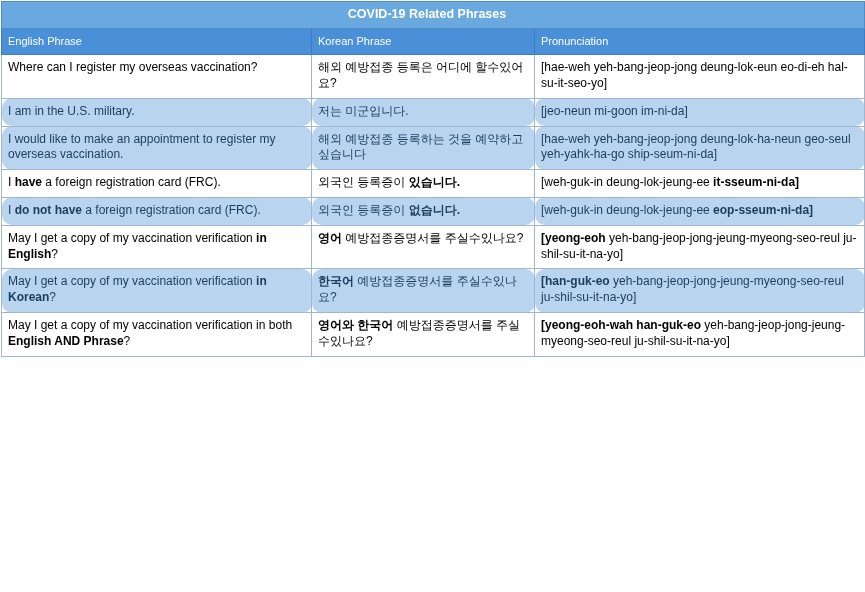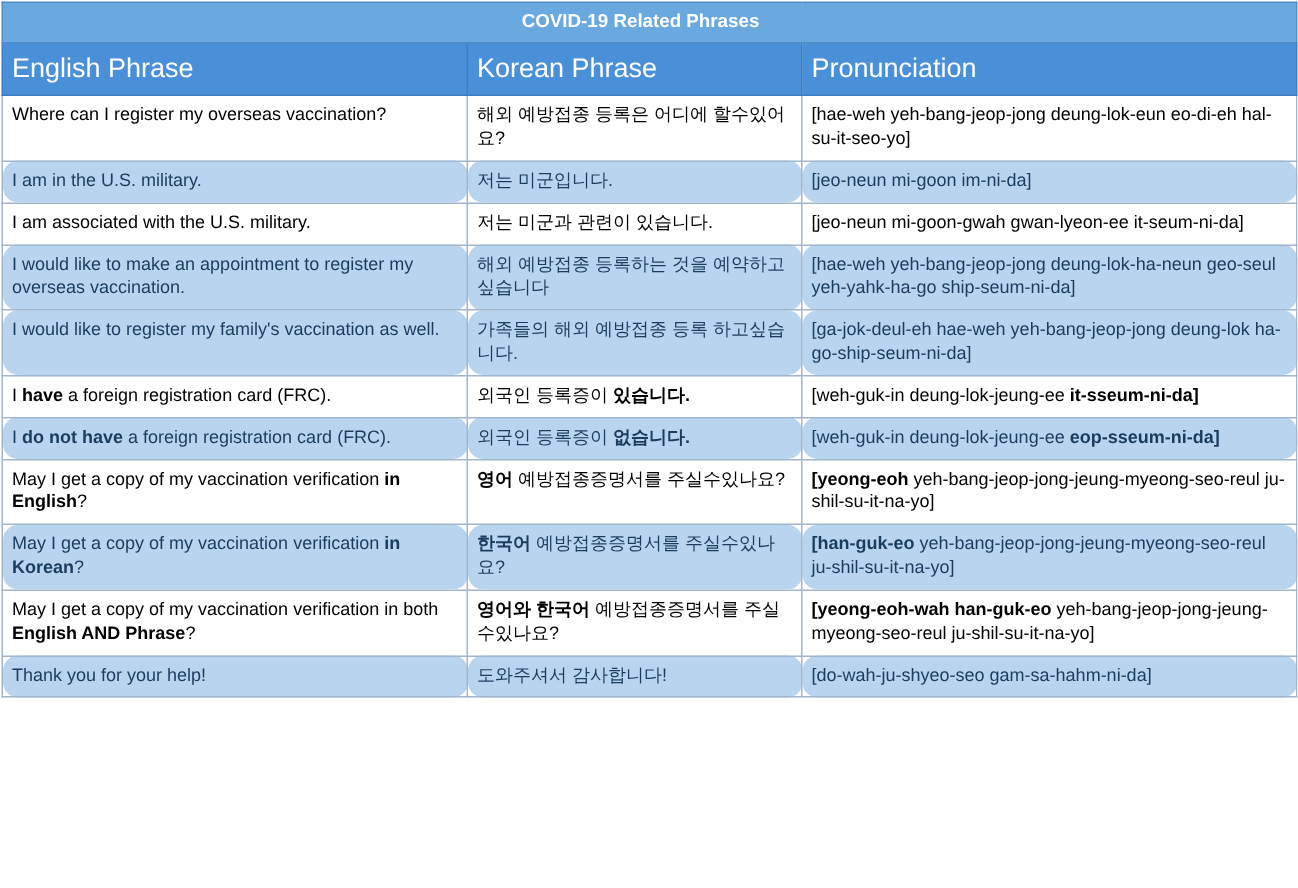--- a/index.html
+++ b/index.html
@@ -46,21 +46,21 @@
     font-weight: bold;
     font-size: 12.5px;
     padding: 4px 18px 5px 6px;
     border: 1px solid #4f8cc4;
   }
 
   tr.header-row td {
     background: #4a90d9;
     color: #ffffff;
     font-weight: normal;
-    font-size: 18px;
+    font-size: 11px;
     padding: 5px 6px 6px 6px;
     border: 1px solid #3c7cc0;
   }
 
   tr.band-blue td {
     background: #b8d4ee;
     color: #1a3c5e;
     border-radius: 10px;
   }
   tr.band-white td {
@@ -93,35 +93,25 @@
     <tr class="band-white">
           <td class="cell">Where can I register my overseas vaccination?</td>
           <td class="cell">해외 예방접종 등록은 어디에 할수있어요?</td>
           <td class="cell">[hae-weh yeh-bang-jeop-jong deung-lok-eun eo-di-eh hal-su-it-seo-yo]</td>
         </tr>
         <tr class="band-blue">
           <td class="cell">I am in the U.S. military.</td>
           <td class="cell">저는 미군입니다.</td>
           <td class="cell">[jeo-neun mi-goon im-ni-da]</td>
         </tr>
-        <tr class="band-white">
-          <td class="cell">I am associated with the U.S. military.</td>
-          <td class="cell">저는 미군과 관련이 있습니다.</td>
-          <td class="cell">[jeo-neun mi-goon-gwah gwan-lyeon-ee it-seum-ni-da]</td>
-        </tr>
         <tr class="band-blue">
           <td class="cell">I would like to make an appointment to register my overseas vaccination.</td>
           <td class="cell">해외 예방접종 등록하는 것을 예약하고 싶습니다</td>
           <td class="cell">[hae-weh yeh-bang-jeop-jong deung-lok-ha-neun geo-seul
 yeh-yahk-ha-go ship-seum-ni-da]</td>
-        </tr>
-        <tr class="band-blue">
-          <td class="cell">I would like to register my family's vaccination as well.</td>
-          <td class="cell">가족들의 해외 예방접종 등록 하고싶습니다.</td>
-          <td class="cell">[ga-jok-deul-eh hae-weh yeh-bang-jeop-jong deung-lok ha-go-ship-seum-ni-da]</td>
         </tr>
         <tr class="band-white">
           <td class="cell"><span>I </span><span class="b">have</span><span> a foreign registration card (FRC).</span></td>
           <td class="cell"><span>외국인 등록증이 </span><span class="b">있습니다.</span></td>
           <td class="cell"><span>[weh-guk-in deung-lok-jeung-ee </span><span class="b">it-sseum-ni-da]</span></td>
         </tr>
         <tr class="band-blue">
           <td class="cell"><span>I </span><span class="b">do not have</span><span> a foreign registration card (FRC).</span></td>
           <td class="cell"><span>외국인 등록증이 </span><span class="b">없습니다.</span></td>
           <td class="cell"><span>[weh-guk-in deung-lok-jeung-ee </span><span class="b">eop-sseum-ni-da]</span></td>
@@ -134,20 +124,15 @@
         <tr class="band-blue">
           <td class="cell"><span>May I get a copy of my vaccination verification </span><span class="b">in Korean</span><span>?</span></td>
           <td class="cell"><span class="b">한국어</span><span> 예방접종증명서를 주실수있나요?</span></td>
           <td class="cell"><span class="b">[han-guk-eo</span><span> yeh-bang-jeop-jong-jeung-myeong-seo-reul ju-shil-su-it-na-yo]</span></td>
         </tr>
         <tr class="band-white">
           <td class="cell"><span>May I get a copy of my vaccination verification in both </span><span class="b">English AND Phrase</span><span>?</span></td>
           <td class="cell"><span class="b">영어와 한국어</span><span> 예방접종증명서를 주실수있나요?</span></td>
           <td class="cell"><span class="b">[yeong-eoh-wah han-guk-eo</span><span> yeh-bang-jeop-jong-jeung-myeong-seo-reul ju-shil-su-it-na-yo]</span></td>
         </tr>
-        <tr class="band-blue">
-          <td class="cell">Thank you for your help!</td>
-          <td class="cell">도와주셔서 감사합니다!</td>
-          <td class="cell">[do-wah-ju-shyeo-seo gam-sa-hahm-ni-da]</td>
-        </tr>
       </tbody>
   </table>
 </div>
 
 </body></html>

